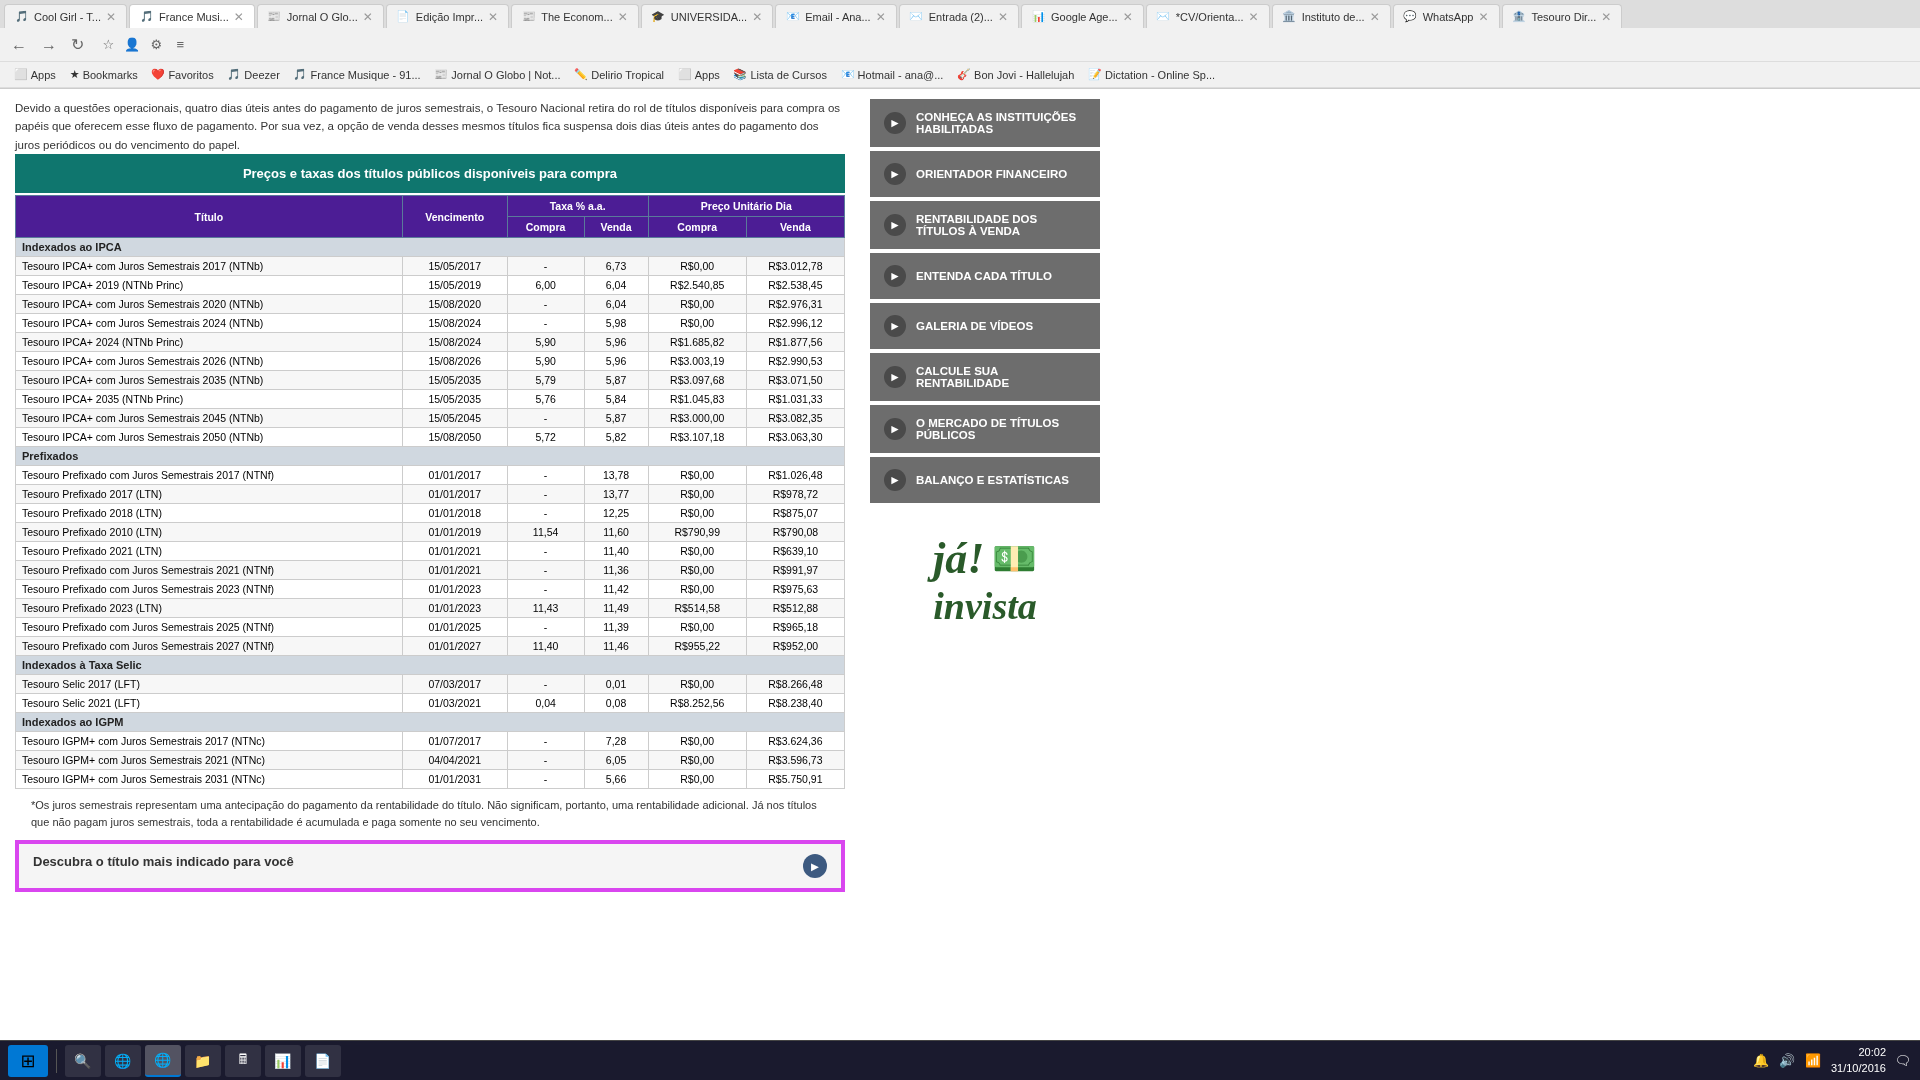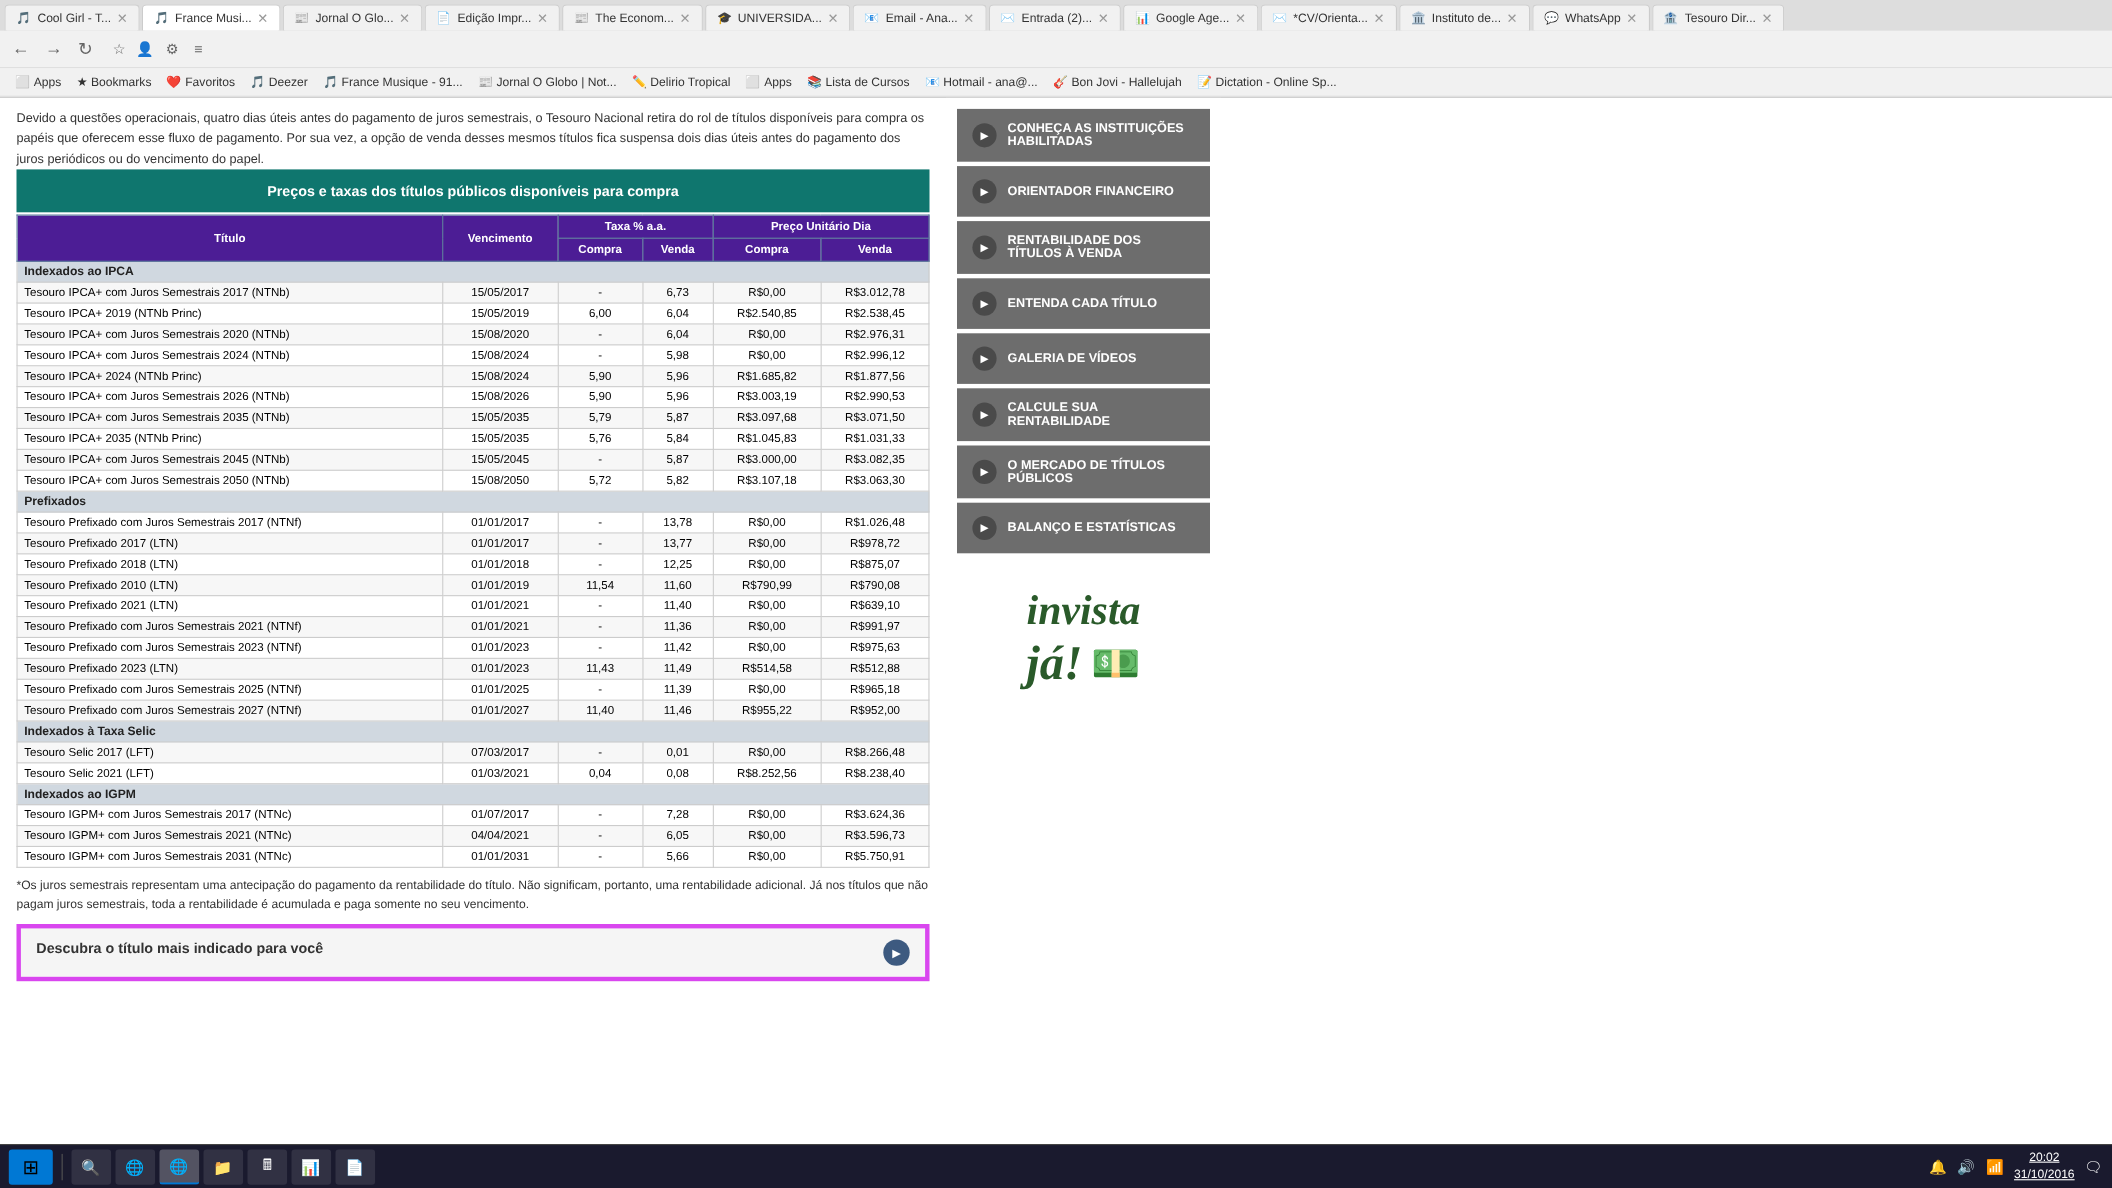--- a/index.html
+++ b/index.html
@@ -34,40 +34,40 @@
     
     .section-title { background: #0f766e; color: #fff; text-align: center; padding: 12px; font-size: 13px; font-weight: bold; margin-bottom: 2px; }
     .main-table { width: 100%; border-collapse: collapse; font-size: 10.5px; }
     .main-table th { background: #4c1d95; color: #fff; padding: 4px 6px; text-align: center; border: 1px solid #5a7a9a; }
     .main-table td { padding: 3px 6px; border: 1px solid #ccc; text-align: center; }
     .main-table td:first-child { text-align: left; }
     .main-table tr:nth-child(even) td { background: #f7f7f7; }
     .category-row td { background: #d0d8e0 !important; text-align: center; font-weight: bold; color: #222; font-size: 11px; }
 
     .updated-text { font-size: 11px; color: #666; margin: 10px 0 5px 0; }
-    .footnote { font-size: 11px; color: #333; line-height: 1.5; margin: 8px 0; }
+    .footnote { font-size: 11px; color: #333; line-height: 1.5; margin: 8px 16px; }
 
     .discover-btn { display: flex; align-items: flex-start; justify-content: space-between; background: #f5f5f5; border: 4px solid #d946ef; padding: 10px 14px; font-size: 13px; font-weight: bold; color: #333; cursor: pointer; width: 100%; margin-top: 10px; }
     .discover-arrow { background: #3d5a80; color: #fff; border-radius: 50%; width: 24px; height: 24px; display: flex; align-items: center; justify-content: center; font-size: 13px; }
 
     
     .sidebar-btn { display: flex; align-items: center; width: 100%; background: #6d6d6d; color: #fff; padding: 12px 14px; margin-bottom: 4px; cursor: pointer; font-size: 11.5px; font-weight: bold; border: none; text-align: left; }
     .sidebar-btn .sb-arrow { margin-right: 10px; background: #4a4a4a; border-radius: 50%; width: 22px; height: 22px; display: flex; align-items: center; justify-content: center; font-size: 12px; flex-shrink: 0; }
 
     .sidebar-logo { margin-top: 20px; text-align: center; font-family: Georgia, serif; padding: 10px; }
 
     
     .taskbar { position: fixed; bottom: 0; left: 0; width: 1920px; height: 40px; background: #1a1a2e; display: flex; align-items: center; padding: 0 8px; gap: 4px; z-index: 999; border-top: 1px solid #444; }
     .taskbar-start { width: 40px; height: 32px; background: #0078d4; display: flex; align-items: center; justify-content: center; cursor: pointer; font-size: 18px; border-radius: 3px; }
     .taskbar-item { height: 32px; padding: 0 10px; display: flex; align-items: center; gap: 5px; background: rgba(255,255,255,0.1); border-radius: 3px; cursor: pointer; color: #fff; font-size: 11px; }
     .taskbar-item.active { background: rgba(255,255,255,0.25); border-bottom: 2px solid #0078d4; }
     .taskbar-icon { width: 16px; height: 16px; display: flex; align-items: center; justify-content: center; font-size: 14px; }
     .taskbar-sep { width: 1px; height: 24px; background: #555; margin: 0 4px; }
     .taskbar-right { margin-left: auto; display: flex; align-items: center; gap: 8px; color: #fff; font-size: 11px; }
-    .taskbar-clock { text-align: center; line-height: 1.4; text-decoration: underline; }
+    .taskbar-clock { text-align: right; line-height: 1.4; }
   </style>
 </head>
 <body>
 
 <div class="browser-chrome">
   <div class="tab-bar">
     <div class="tab">
       <span class="tab-favicon">🎵</span>
       <span>Cool Girl - T...</span>
       <span class="tab-close">✕</span>
@@ -461,25 +461,25 @@
       <span class="sb-arrow">►</span>
       <span>O MERCADO DE TÍTULOS PÚBLICOS</span>
     </button>
         <button class="sidebar-btn">
       <span class="sb-arrow">►</span>
       <span>BALANÇO E ESTATÍSTICAS</span>
     </button>
       </div>
 
     <div class="sidebar-logo">
-      <div style="font-size:38px; color:#2a5a2a; font-style:italic; font-weight:bold; font-family:Georgia,serif;">invista</div>
       <div style="display:flex; align-items:center; justify-content:center; gap:8px;">
         <span style="font-size:44px; color:#2a5a2a; font-style:italic; font-weight:bold; font-family:Georgia,serif;">já!</span>
         <span style="font-size:36px;">💵</span>
       </div>
+      <div style="font-size:38px; color:#2a5a2a; font-style:italic; font-weight:bold; font-family:Georgia,serif;">invista</div>
     </div>
   </div>
 </div>
 
 <div class="taskbar">
   <div class="taskbar-start">⊞</div>
   <div class="taskbar-sep"></div>
   <div class="taskbar-item">
     <span class="taskbar-icon">🔍</span>
   </div>

